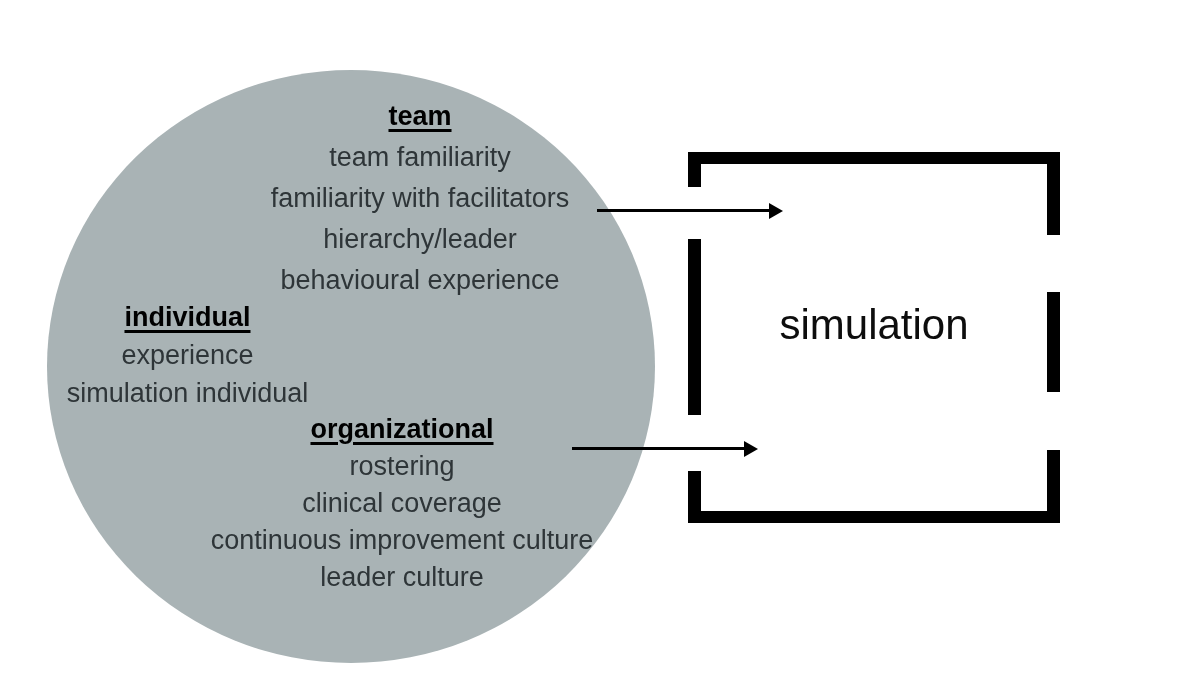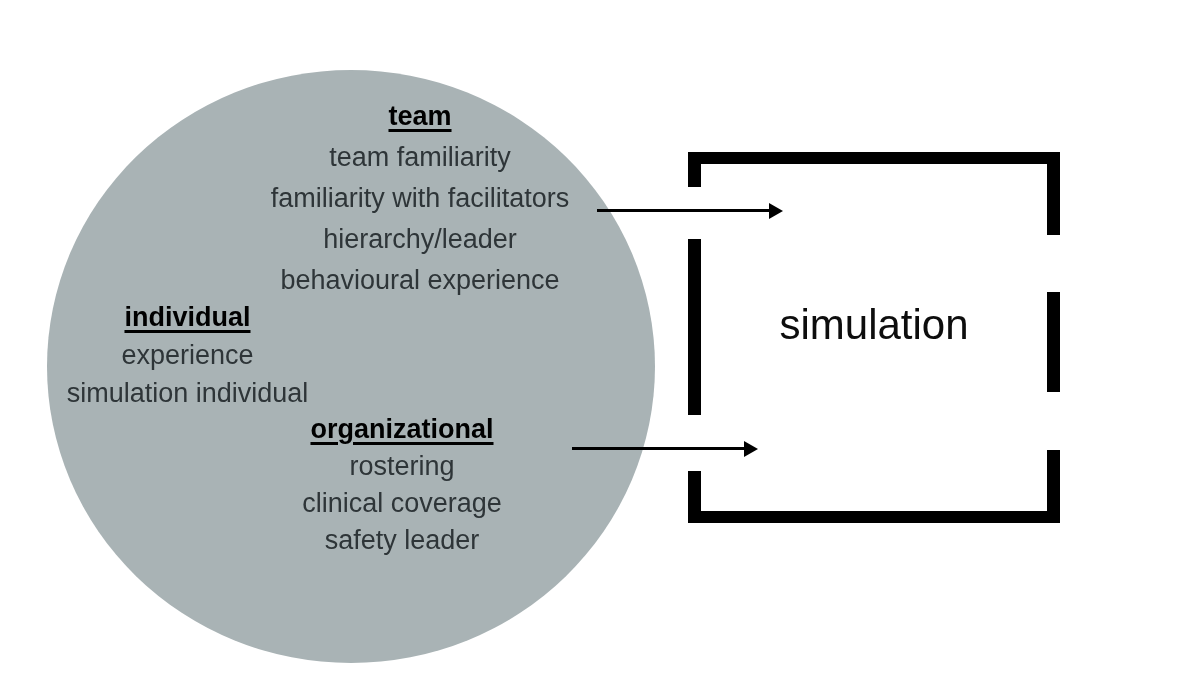--- a/index.html
+++ b/index.html
@@ -124,21 +124,22 @@
   <div class="factor-group group-individual">
     <div class="heading">individual</div>
     <div>experience</div>
     <div>simulation individual</div>
   </div>
 
   <div class="factor-group group-organizational">
     <div class="heading">organizational</div>
     <div>rostering</div>
     <div>clinical coverage</div>
-    <div>safety leader</div>
+    <div>continuous improvement culture</div>
+    <div>leader culture</div>
   </div>
 
   <div class="arrow-shaft a1-shaft"></div>
   <div class="arrow-head a1-head"></div>
 
   <div class="arrow-shaft a2-shaft"></div>
   <div class="arrow-head a2-head"></div>
 
   <div class="box-seg b-top"></div>
   <div class="box-seg b-bottom"></div>

